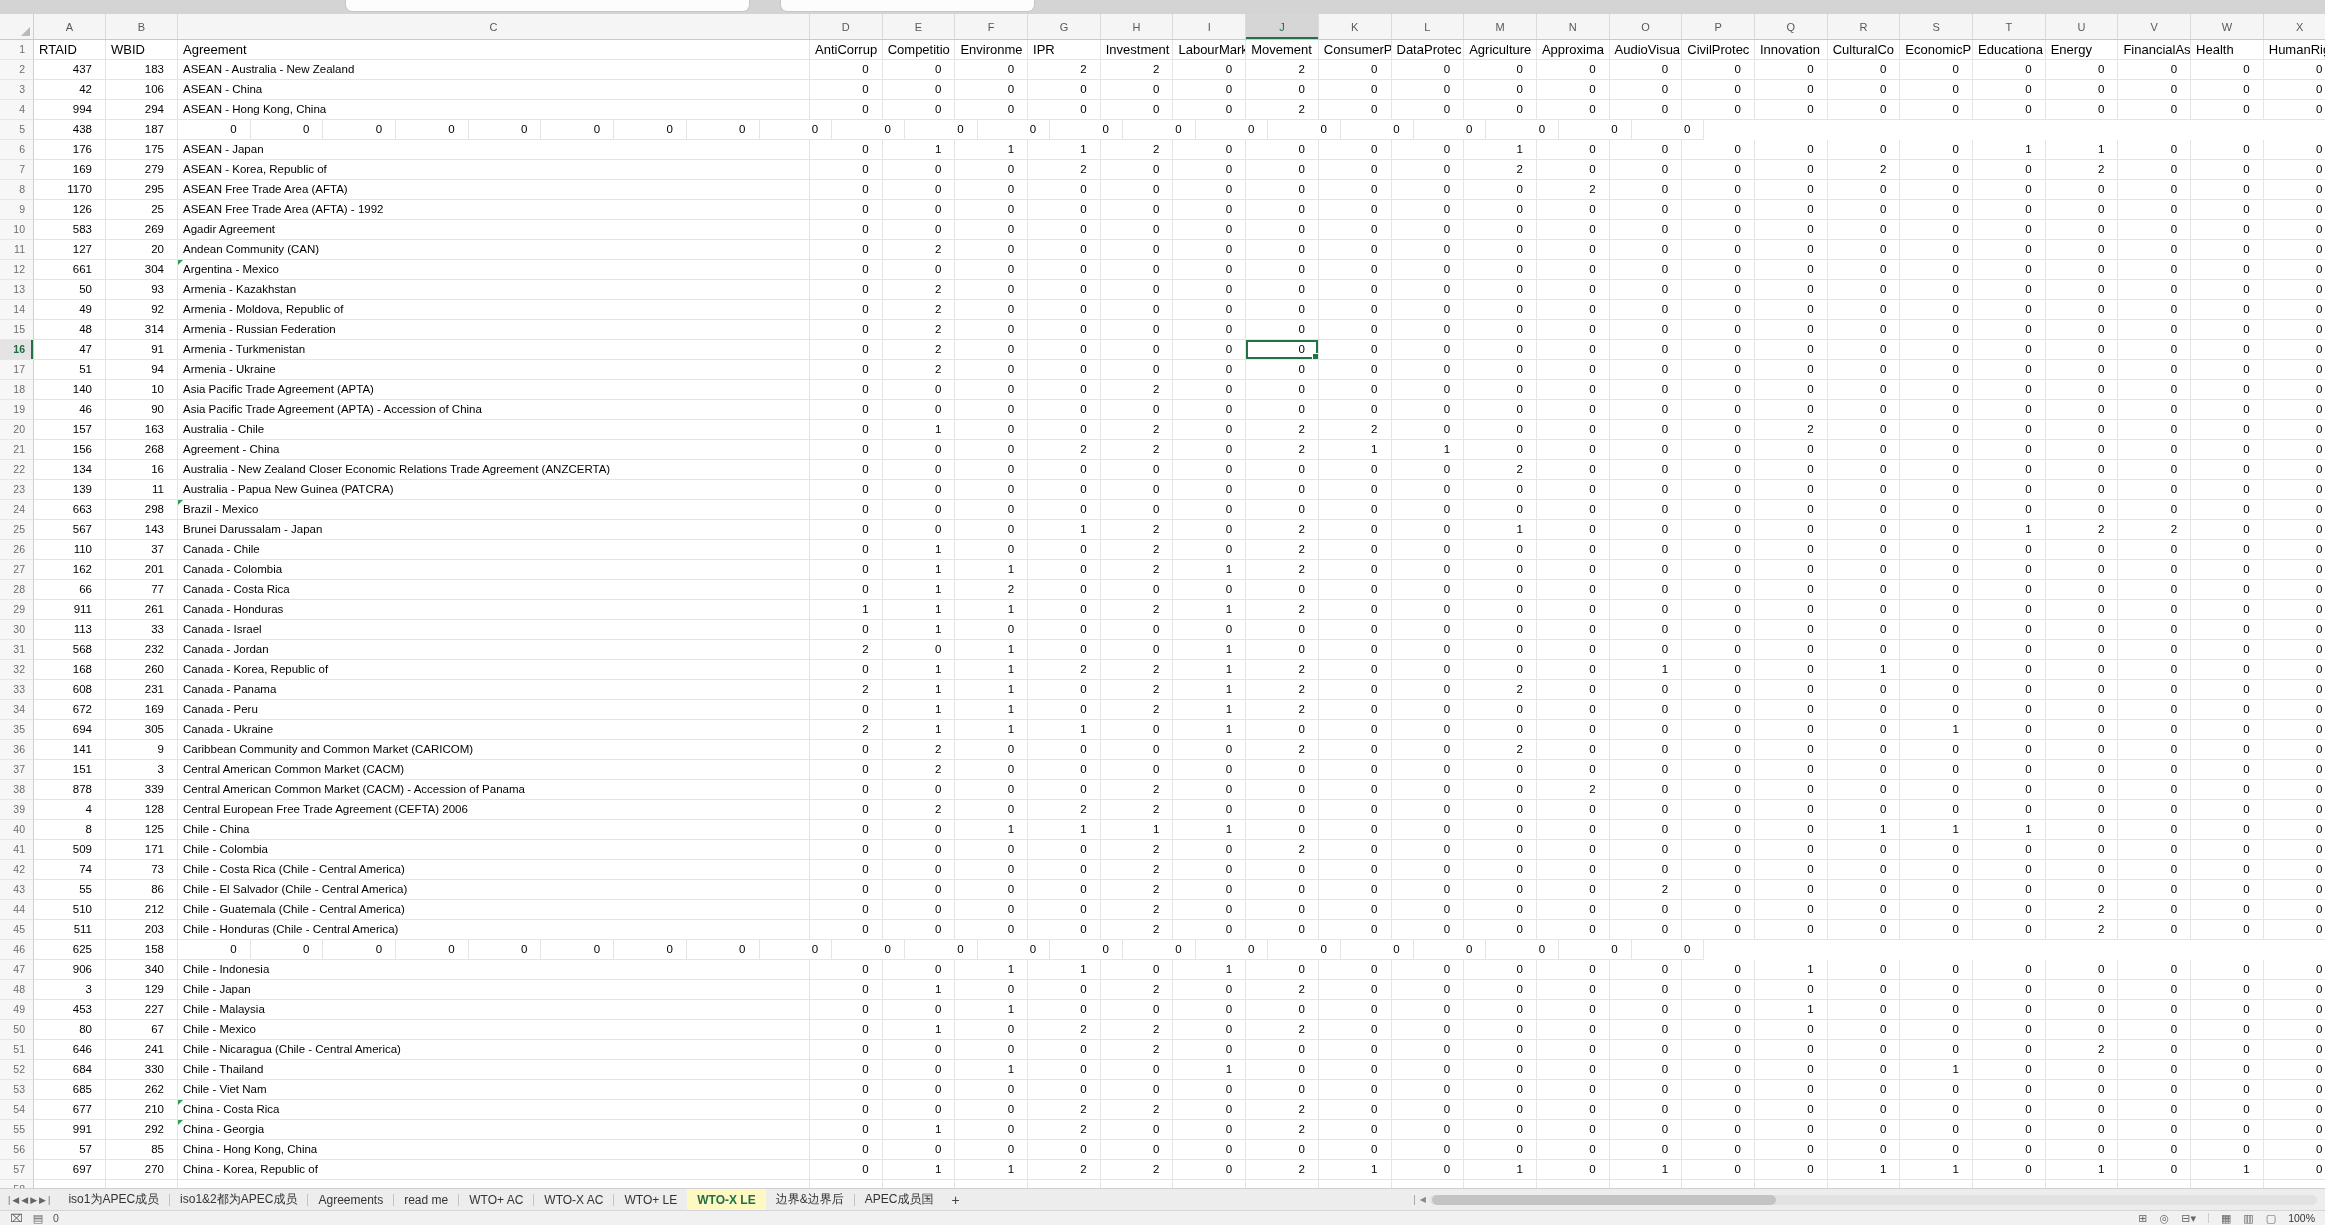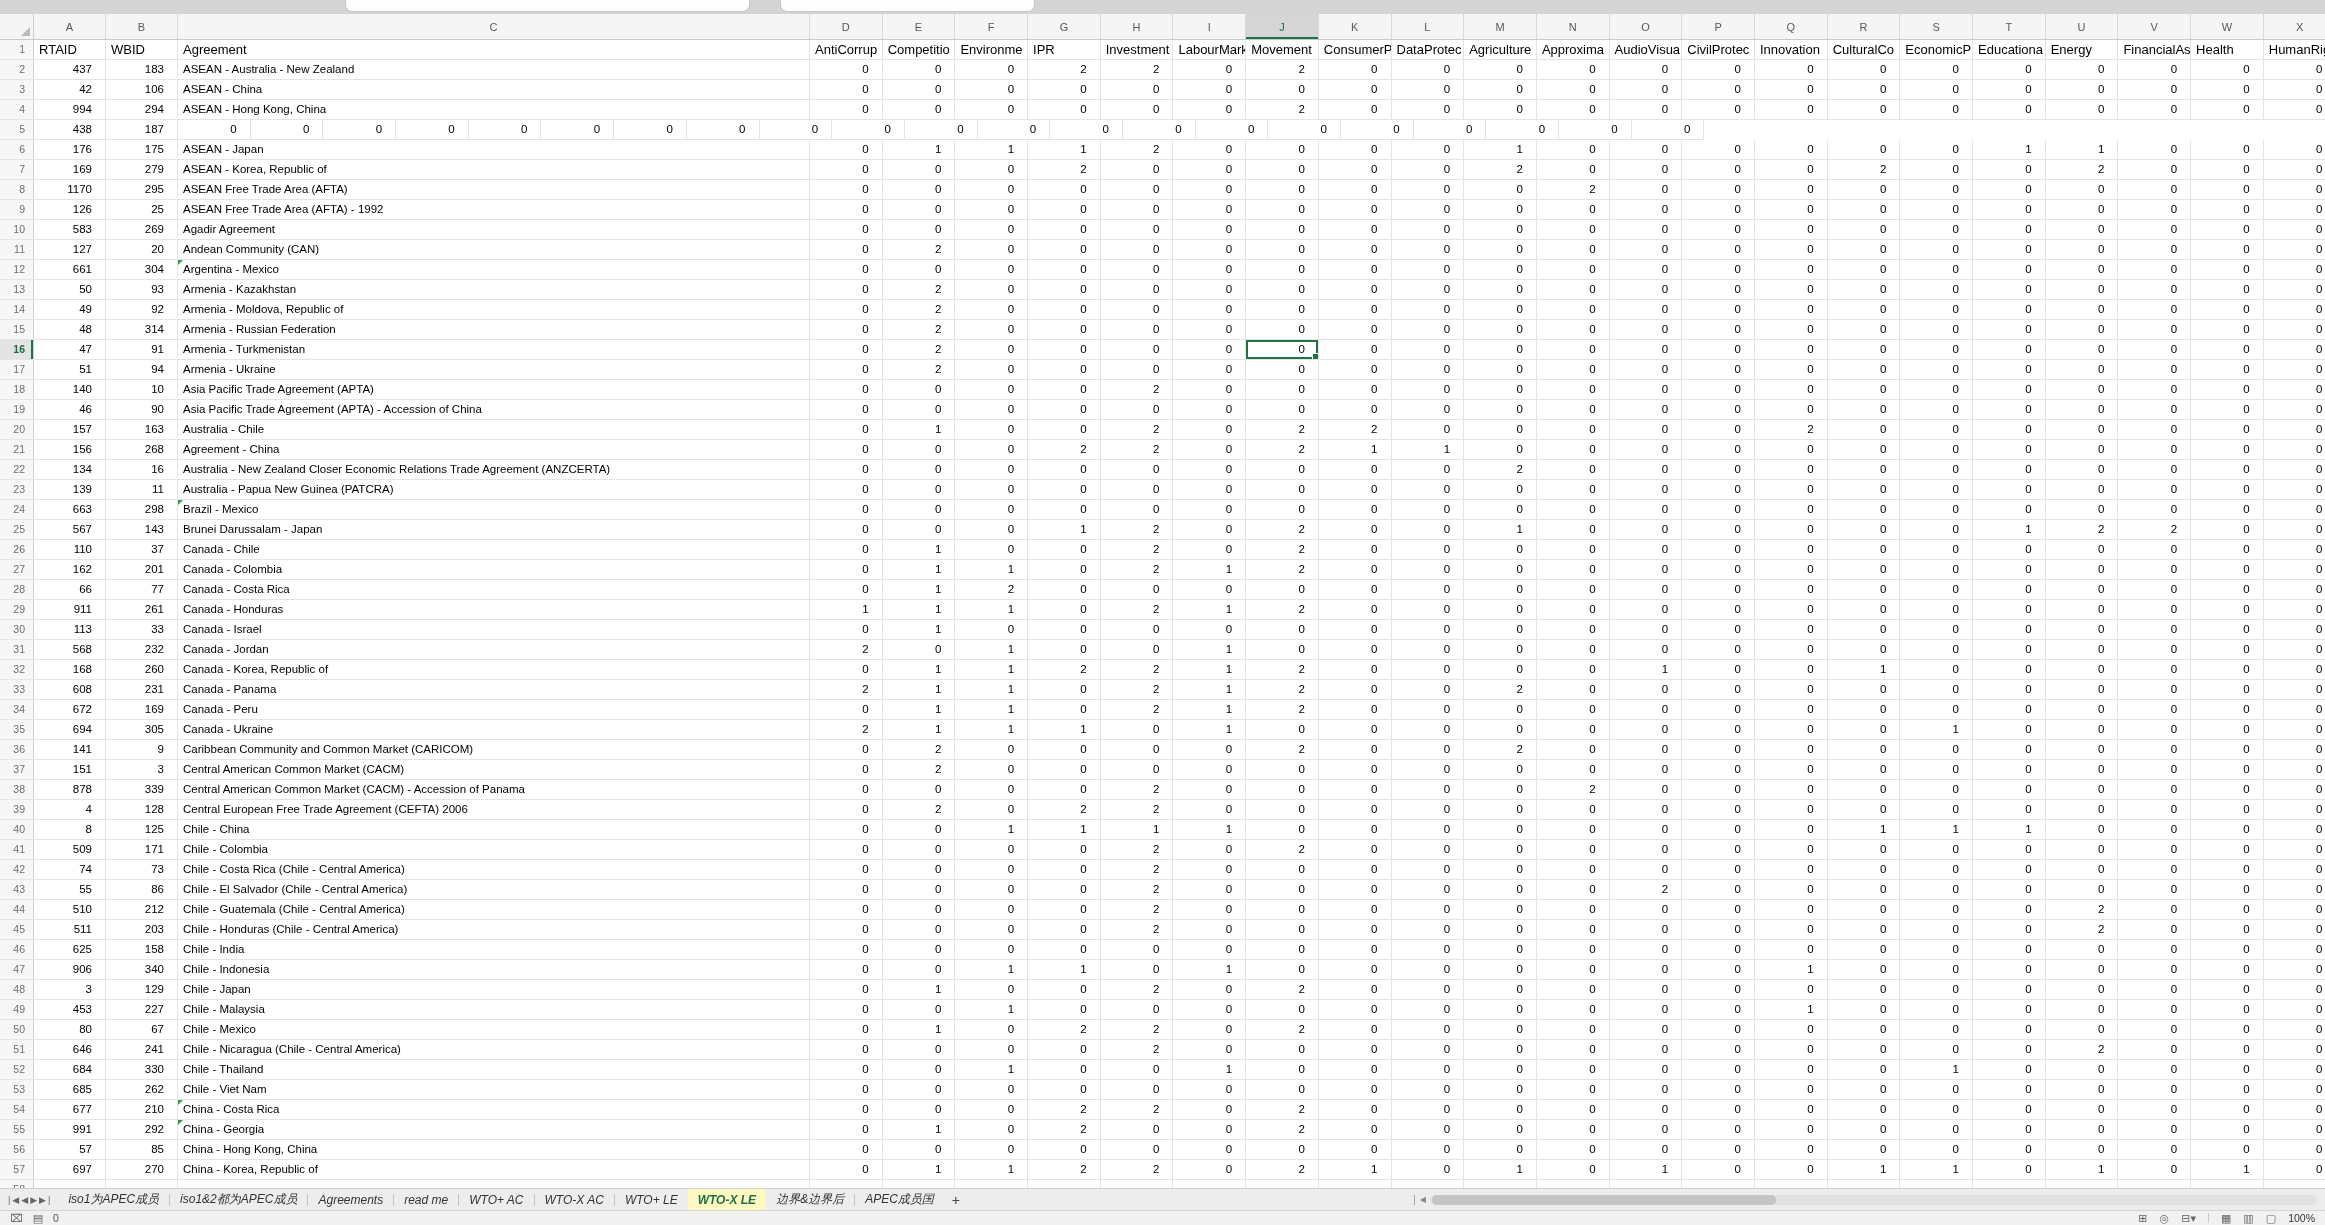--- a/index.html
+++ b/index.html
@@ -40,21 +40,21 @@
   .mark:before { content:""; position:absolute; left:0; top:0;
     border-top:5px solid #2f9e4e; border-right:5px solid transparent; }
   .selcell { box-shadow:inset 0 0 0 2px #217346; z-index:2; }
   .selcell:after { content:""; position:absolute; right:-1px; bottom:-1px; width:5px; height:5px;
     background:#217346; border:1px solid #fff; }
 
   
   .tabbar { position:relative; height:22px; background:#ededed; border-top:1px solid #cfcfcf;
             display:flex; align-items:stretch; font-size:12px; color:#333; }
   .navs { display:flex; align-items:center; padding:0 6px 0 8px; color:#666; font-size:9px; letter-spacing:2px; }
-  .tab { padding:0 10px; display:flex; align-items:center; white-space:nowrap; cursor:pointer;font-style:italic; }
+  .tab { padding:0 10px; display:flex; align-items:center; white-space:nowrap; cursor:pointer; }
   .tab.active { background:#fef9c3; color:#1e7145; font-weight:bold; }
   .tsep { width:1px; height:12px; background:#c4c4c4; align-self:center; }
   .addtab { padding:0 8px; display:flex; align-items:center; color:#444; font-size:14px; cursor:pointer; }
   .hscroll { position:absolute; right:8px; top:5px; display:flex; align-items:center; }
   .hs-div { color:#9a9a9a; font-size:10px; margin-right:4px; }
   .hs-arrow { color:#8a8a8a; font-size:8px; margin-right:4px; cursor:pointer; }
   .hs-track { width:887px; height:10px; background:#e2e2e2; border-radius:5px; position:relative; }
   .hs-thumb { position:absolute; left:2px; top:0; width:344px; height:10px; background:#c4c4c4; border-radius:5px; cursor:pointer; }
 
   
@@ -1314,21 +1314,20 @@
       <div class="c num wV">0</div>
       <div class="c num wV">2</div>
       <div class="c num wV">0</div>
       <div class="c num wV">0</div>
       <div class="c num wV">0</div>
     </div>
     <div class="r">
       <div class="gut">46</div>
       <div class="c num wA">625</div>
       <div class="c num wB">158</div>
-      <div class="c txt wC">Chile - India</div>
       <div class="c num wV">0</div>
       <div class="c num wV">0</div>
       <div class="c num wV">0</div>
       <div class="c num wV">0</div>
       <div class="c num wV">0</div>
       <div class="c num wV">0</div>
       <div class="c num wV">0</div>
       <div class="c num wV">0</div>
       <div class="c num wV">0</div>
       <div class="c num wV">0</div>

